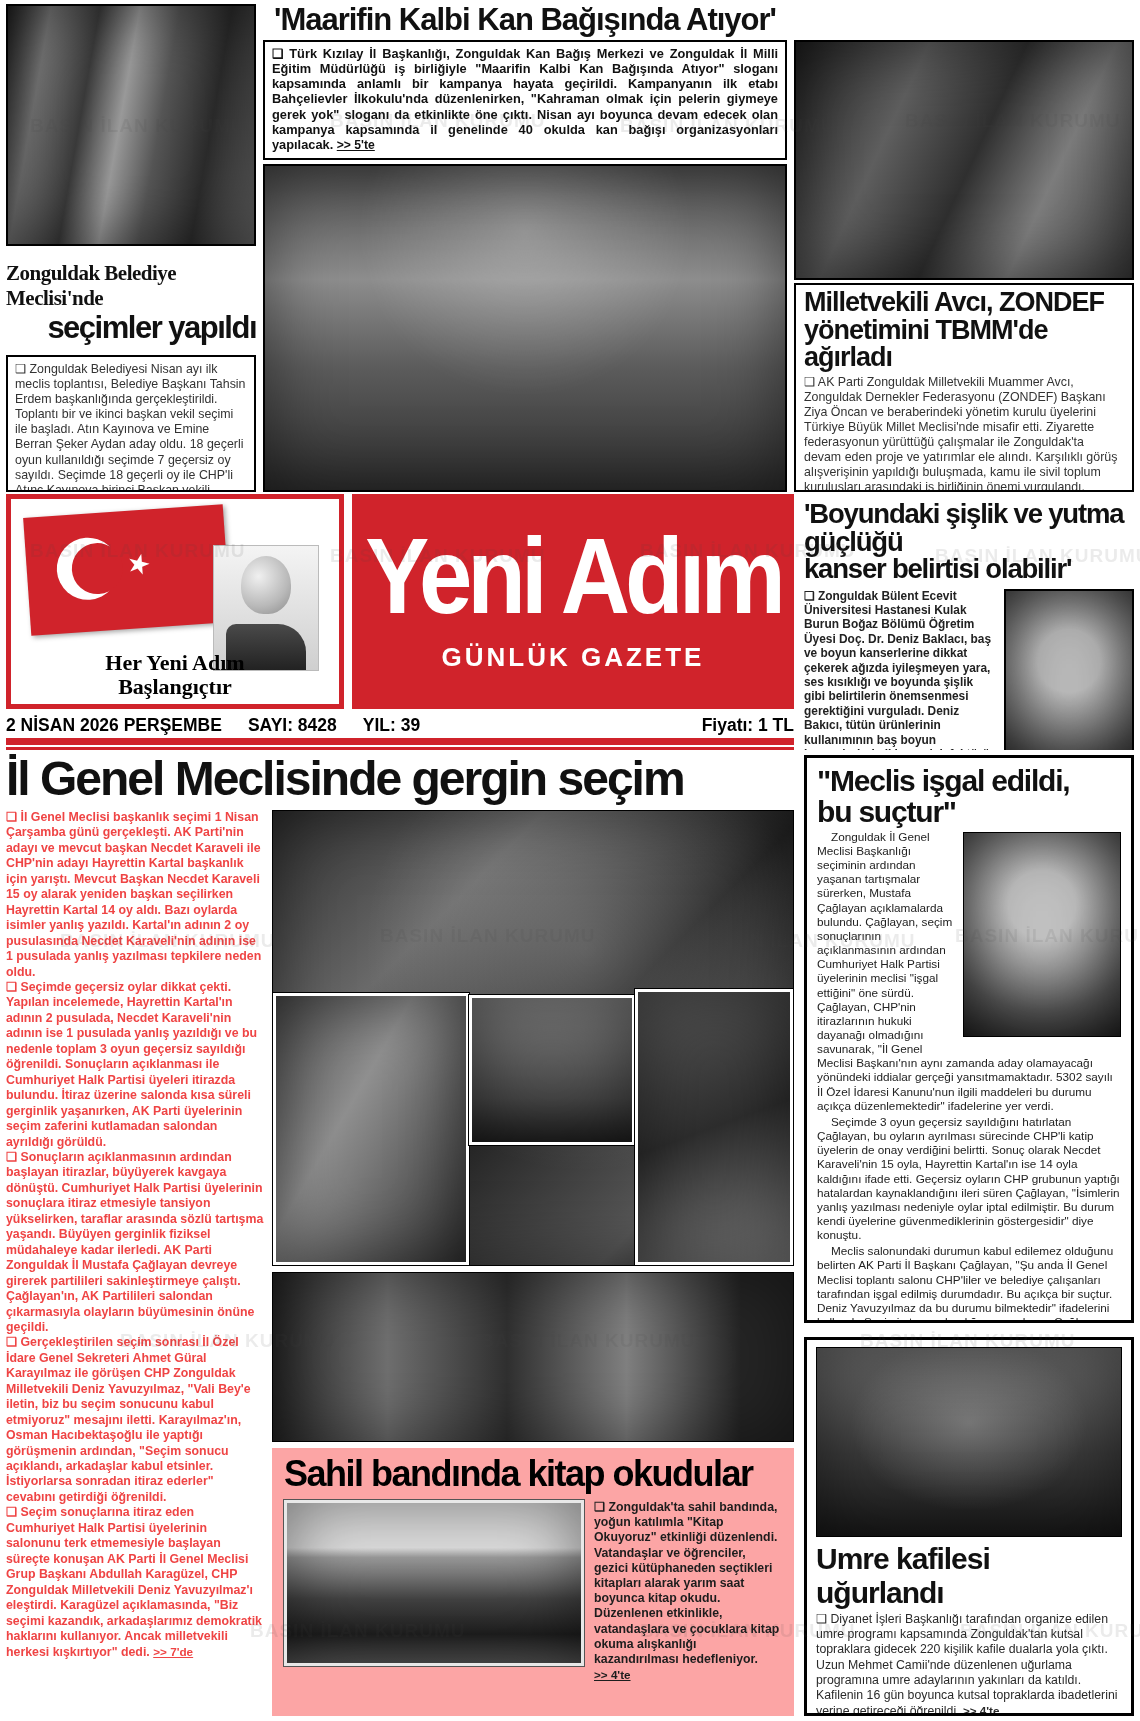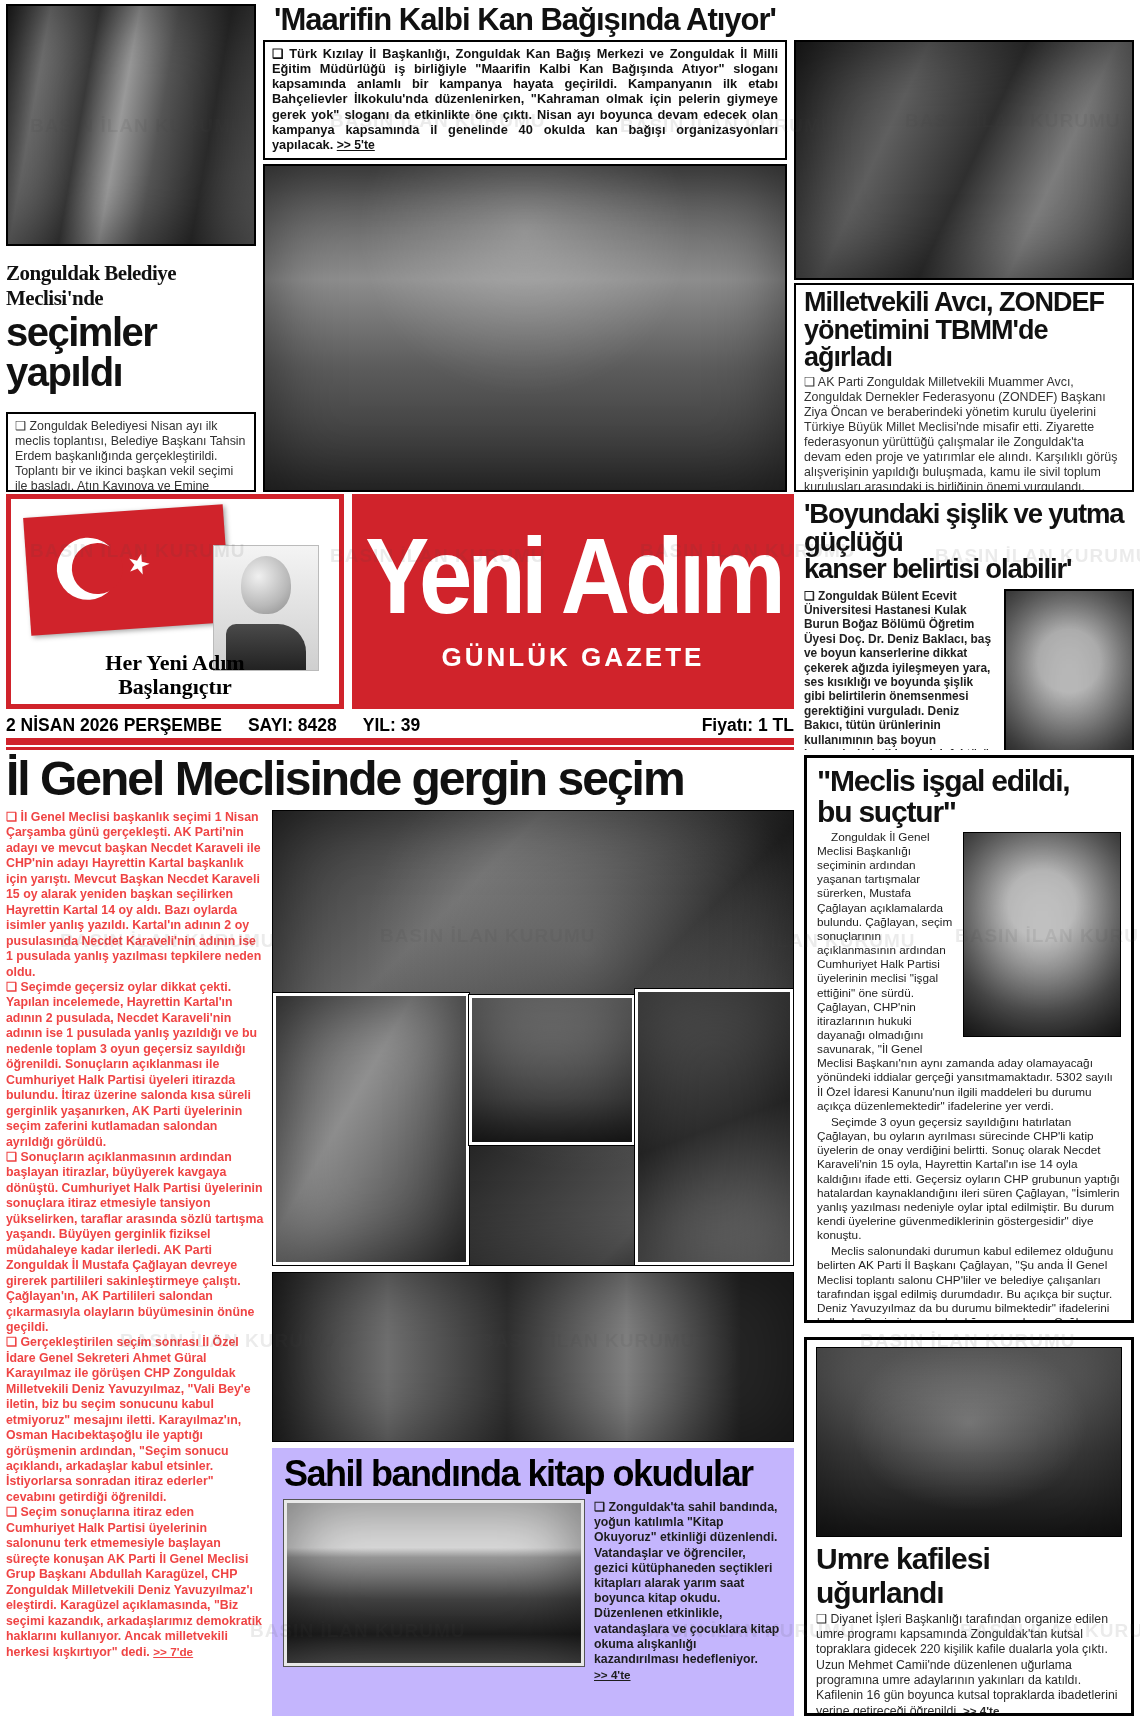--- a/index.html
+++ b/index.html
@@ -24,21 +24,21 @@
   
   .ph{box-shadow:inset 0 0 70px rgba(0,0,0,.5);}
   .jump{font-weight:700;text-decoration:underline;white-space:nowrap;font-size:.95em;}
 
   
   .top-row{display:flex;gap:7px;padding:4px 6px 0;height:492px;}
   .col-left{width:250px;display:flex;flex-direction:column;}
   .ph-council{height:242px;border:2px solid #000;
     background:linear-gradient(100deg,#222 0%,#777 15%,#3a3a3a 32%,#999 46%,#555 60%,#2c2c2c 78%,#6b6b6b 100%);}
   .kicker{font-family:"Liberation Serif",serif;font-size:21px;font-weight:700;letter-spacing:-.5px;margin-top:15px;}
-  .hl-md{font-size:40px;font-weight:800;letter-spacing:-1.5px;line-height:1;margin:1px 0 20px;}
+  .hl-md{font-size:31px;font-weight:800;letter-spacing:-1.5px;line-height:1;margin:1px 0 12px;text-align:right;}
   .body-box{border:2px solid #000;padding:5px 7px;font-size:12.4px;line-height:15.1px;color:#333;flex:1;overflow:hidden;}
 
   .col-mid{flex:1;display:flex;flex-direction:column;}
   .hl-lg{font-size:31px;font-weight:800;letter-spacing:-1px;text-align:center;line-height:1.05;}
   .intro-box{border:2px solid #000;margin-top:3px;padding:4px 7px;font-size:12.8px;line-height:15.3px;
              font-weight:700;color:#111;text-align:justify;}
   .ph-blood{flex:1;margin-top:4px;border:2px solid #000;
     background:radial-gradient(ellipse at 50% 20%,rgba(255,255,255,.25),transparent 45%),
                linear-gradient(180deg,#4d4d4d,#8d8d8d 35%,#5c5c5c 62%,#2e2e2e);}
 
@@ -92,21 +92,21 @@
   .photo-stack{flex:1;display:flex;flex-direction:column;gap:6px;min-height:0;}
   .ph-scuffle{height:456px;position:relative;border:1px solid #000;
     background:radial-gradient(ellipse at 60% 30%,rgba(255,255,255,.2),transparent 50%),
                linear-gradient(135deg,#303030,#6a6a6a 28%,#262626 55%,#585858 80%,#1d1d1d);}
   .inset{position:absolute;border:3px solid #fff;outline:1px solid #000;}
   .inset-a{left:0;bottom:0;width:196px;height:272px;background:linear-gradient(120deg,#4c4c4c,#909090 40%,#333);}
   .inset-b{left:196px;top:184px;width:166px;height:150px;background:linear-gradient(180deg,#808080,#454545 70%,#202020);}
   .inset-c{right:0;bottom:0;width:158px;height:276px;background:linear-gradient(160deg,#5a5a5a,#2d2d2d 50%,#7c7c7c);}
   .ph-crowd{height:170px;border:1px solid #000;
     background:linear-gradient(90deg,#262626,#6f6f6f 22%,#303030 45%,#808080 68%,#252525 90%);}
-  .sahil{flex:1;background:#c4b5fd;padding:8px 12px;overflow:hidden;}
+  .sahil{flex:1;background:#fca5a5;padding:8px 12px;overflow:hidden;}
   .hl-lg2{font-size:36px;font-weight:800;letter-spacing:-1.5px;line-height:1;color:#000;}
   .sahil-row{display:flex;gap:10px;margin-top:8px;}
   .ph-tent{width:300px;height:166px;border:3px solid #e8e8e8;outline:1px solid #555;flex-shrink:0;
     background:linear-gradient(180deg,#e0e0e0 0 28%,#9a9a9a 34%,#424242 60%,#1f1f1f 82%,#555);}
   .sahil-row p{flex:1;font-size:12.3px;line-height:15.2px;font-weight:700;color:#1d1d1d;}
 
   .right-c{flex:1;display:flex;flex-direction:column;gap:14px;}
   .isgal-box{border:3px solid #000;padding:8px 10px;height:568px;overflow:hidden;background:#fff;}
   .isgal-box h2{font-size:30px;font-weight:800;letter-spacing:-1.2px;line-height:1.03;}
   .isgal-box h2 span{display:block;}

